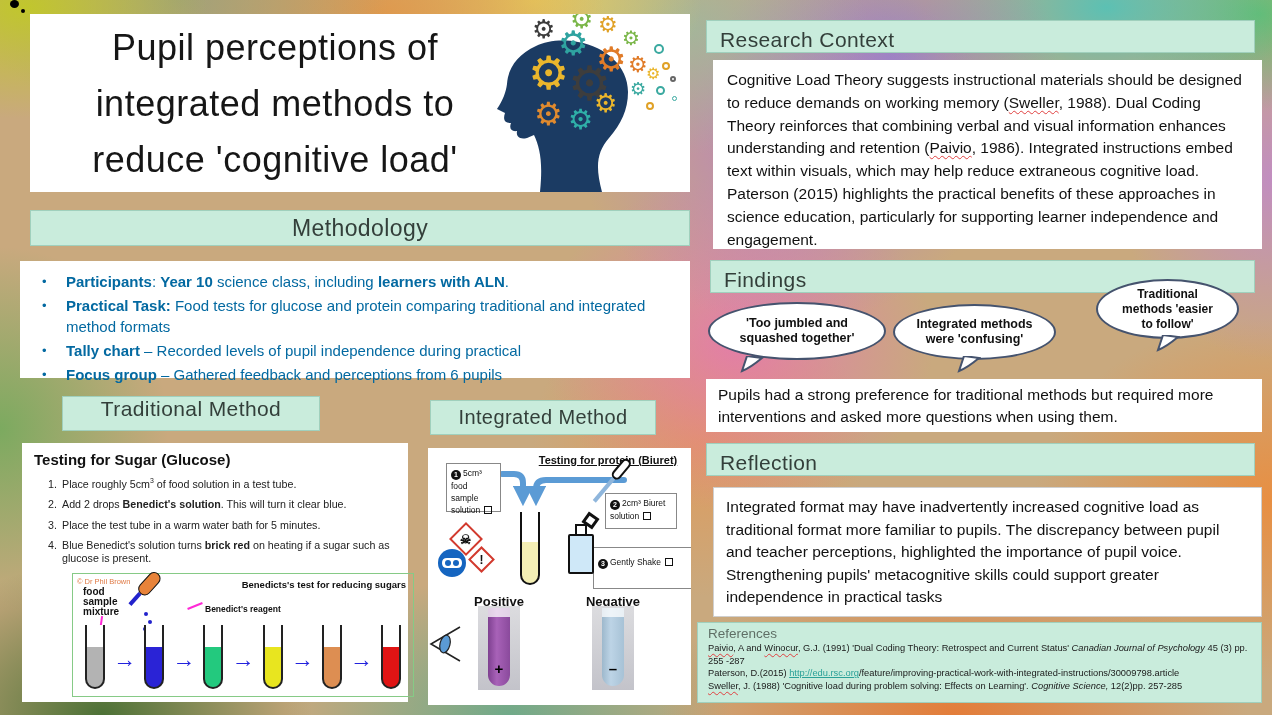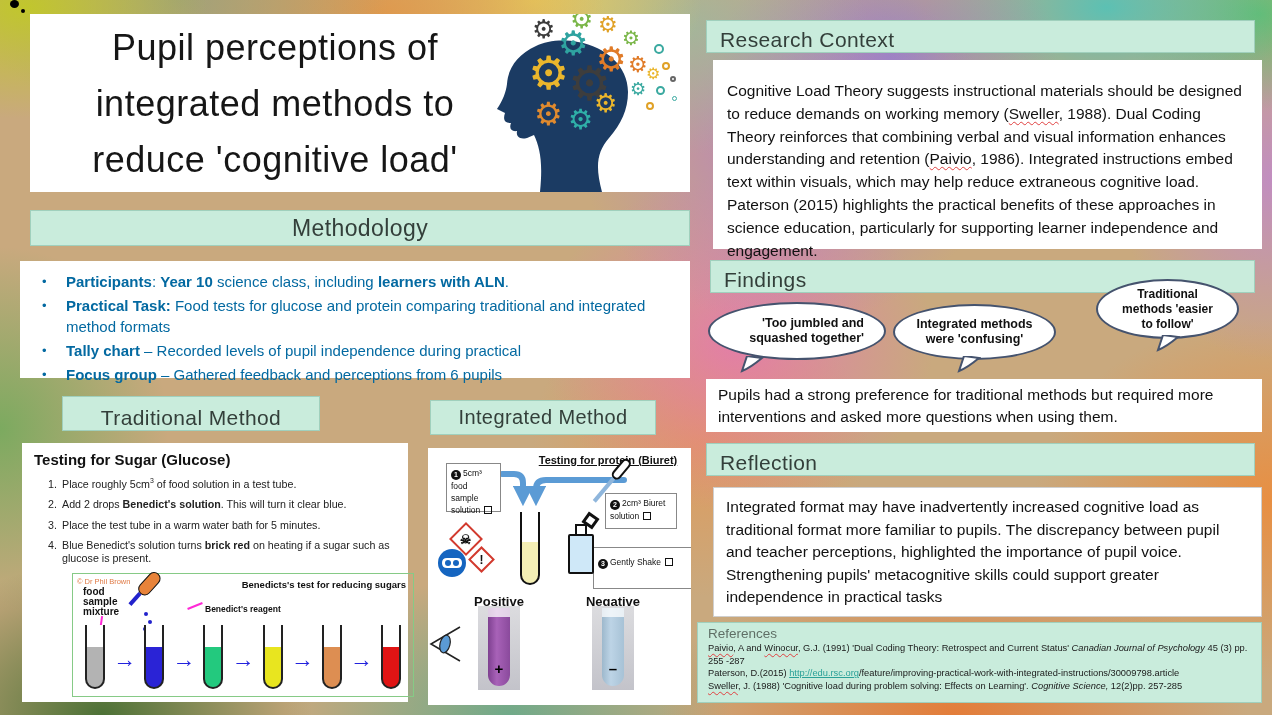--- a/index.html
+++ b/index.html
@@ -41,21 +41,21 @@
 
   
   #methodology-header{ left:30px; top:210px; width:660px; height:36px;
     display:flex; align-items:center; justify-content:center; font-size:23px;}
   #methodology-box{ left:20px; top:261px; width:670px; height:117px; padding:10px 14px 6px 12px;}
   #methodology-box ul{ list-style:none; }
   #methodology-box li{ font-size:15px; line-height:21px; margin-bottom:3px; padding-left:34px; position:relative; color:#0369a1;}
   #methodology-box li::before{ content:"•"; position:absolute; left:10px; font-size:13px; }
 
   
-  #trad-header{ left:62px; top:396px; width:258px; height:35px; display:flex; align-items:flex-end; justify-content:center; font-size:21px;}
+  #trad-header{ left:62px; top:396px; width:258px; height:35px; display:flex; align-items:flex-start; justify-content:center; font-size:21px;}
   #integ-header{ left:430px; top:400px; width:226px; height:35px; display:flex; align-items:center; justify-content:center; font-size:20px;}
 
   
   #trad-box{ left:22px; top:443px; width:386px; height:259px; padding:8px 10px 6px 12px; font-family:"Liberation Sans",sans-serif;}
   #trad-title{ font-size:15px; font-weight:bold; color:#111; margin-bottom:6px;}
   #trad-steps{ padding-left:26px; }
   #trad-steps li{ font-size:10.7px; line-height:13px; color:#222; margin-bottom:7.5px; padding-left:2px;}
   #trad-diagram{ position:relative; margin-left:38px; margin-top:2px; width:342px; height:124px; border:1px solid #86ca86; }
   #diagram-credit{ position:absolute; left:4px; top:3px; font-size:7.5px; color:#e07a45;}
   #diagram-caption{ position:absolute; right:7px; top:5px; font-size:9.5px; font-weight:bold; color:#111;}
@@ -108,26 +108,26 @@
   #neg-photo{ left:164px; top:158px;}
   .ptube{ width:22px; height:78px; margin-top:2px; border-radius:0 0 11px 11px; position:relative;
     display:flex; align-items:flex-end; justify-content:center;}
   .ptube::before{ content:""; position:absolute; top:0; left:0; right:0; height:9px; background:rgba(255,255,255,.75);}
   .ptube .sym{ font-size:15px; font-weight:bold; color:#000; line-height:1; margin-bottom:10px;}
   #eye-icon{ position:absolute; left:0px; top:176px;}
 
   
   .r-header{ height:33px; display:flex; align-items:flex-end; padding-left:13px; font-size:21px;}
   #rc-header{ left:706px; top:20px; width:549px;}
-  #rc-box{ left:713px; top:60px; width:549px; height:189px; padding:20px 14px; font-size:15.5px; line-height:22.8px; color:#111;}
+  #rc-box{ left:713px; top:60px; width:549px; height:189px; padding:9px 14px; font-size:15.5px; line-height:22.8px; color:#111;}
   #findings-header{ left:710px; top:260px; width:545px;}
   .bubble{ position:absolute; background:#fff; border:2px solid var(--bubble-border,#45536e); border-radius:50%;
     display:flex; align-items:center; justify-content:center; text-align:center;
     font-size:12.5px; font-weight:bold; color:#111; line-height:15px; padding:0 20px;}
-  #bubble-1{ left:708px; top:302px; width:178px; height:58px;text-align:right;}
+  #bubble-1{ left:708px; top:302px; width:178px; height:58px;}
   #bubble-2{ left:893px; top:304px; width:163px; height:56px;}
   #bubble-3{ left:1096px; top:279px; width:143px; height:60px; font-size:12px;}
   .btail{ position:absolute; bottom:-15px; left:30px; width:24px; height:17px;}
   #bubble-2 .btail{ left:62px;}
   #bubble-3 .btail{ left:58px;}
   #findings-summary{ left:706px; top:379px; width:556px; height:53px; padding:5px 12px; font-size:15.5px; line-height:22px; color:#111;}
   #reflection-header{ left:706px; top:443px; width:549px;}
   #reflection-box{ left:713px; top:487px; width:549px; height:130px; padding:8px 12px; font-size:15.5px; line-height:22.5px; color:#111; border:1px solid #cfcfcf;}
   #references-box{ left:697px; top:622px; width:565px; height:81px; padding:3px 10px;}
   #references-title{ font-size:13.5px; color:#5f6f66; font-weight:300; margin-bottom:1px;}

